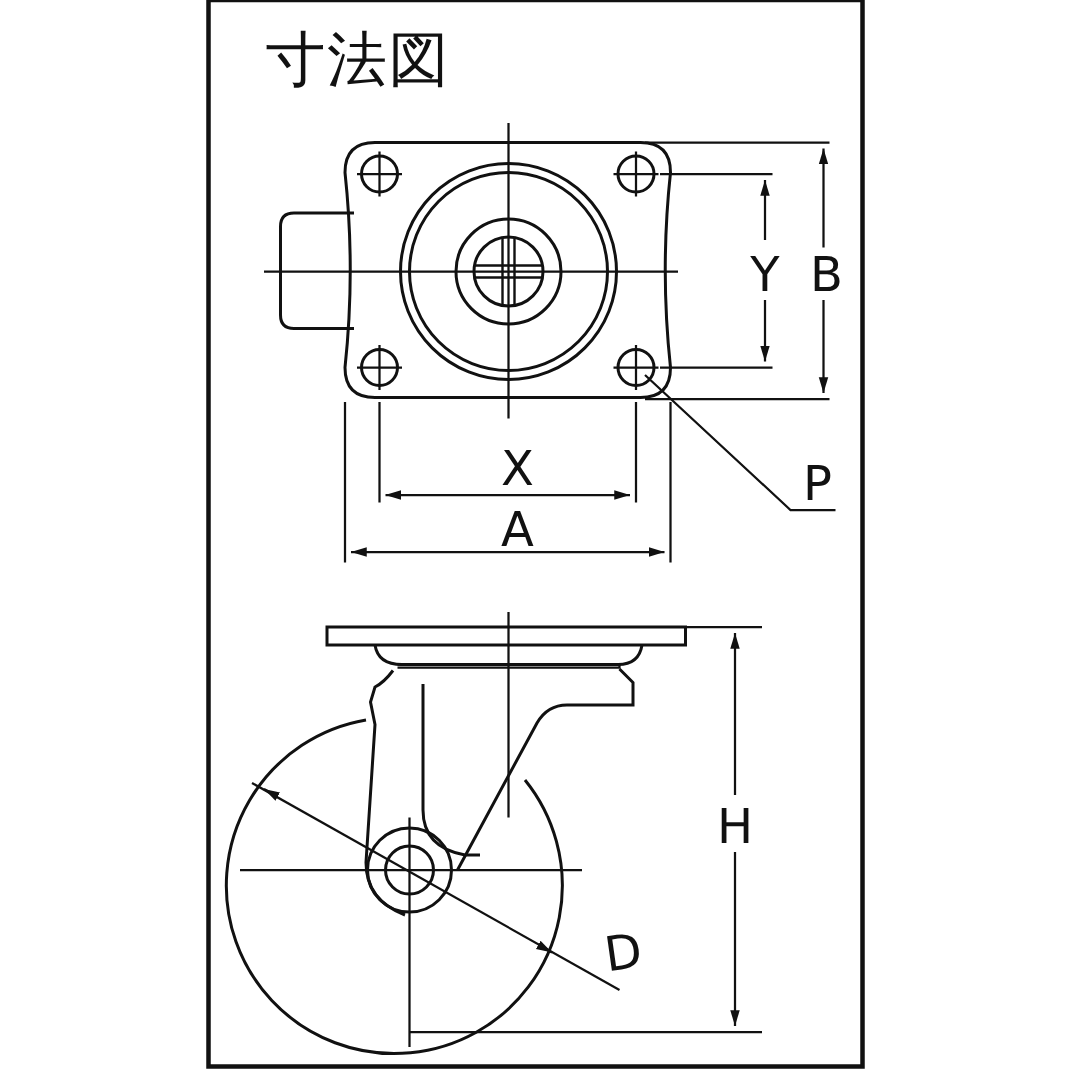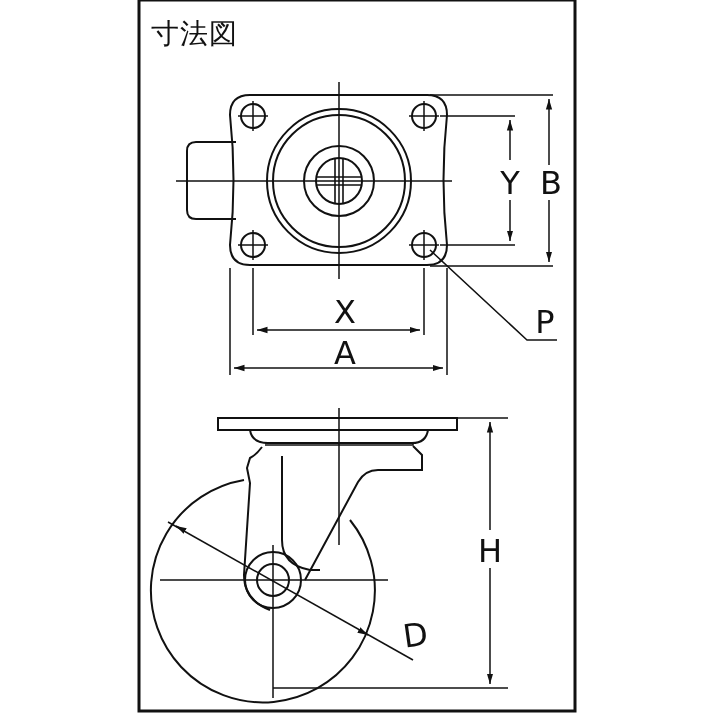--- a/index.html
+++ b/index.html
@@ -1,18 +1,18 @@
 <!DOCTYPE html>
 <html><head>
 <meta charset="utf-8">
 <style>
   html, body { margin:0; padding:0; background:#ffffff; }
   body { width:713px; height:713px; position:relative; overflow:hidden; }
   #canvas { position:absolute; left:0; top:0; width:713px; height:713px; }
-  .title { position:absolute; left:151px; top:20px; font-family:"DejaVu Sans", sans-serif; font-size:28px; color:#111; letter-spacing:1px; line-height:1; }
+  .title { position:absolute; left:177px; top:20px; font-family:"DejaVu Sans", sans-serif; font-size:40px; color:#111; letter-spacing:1px; line-height:1; }
   svg text { font-family:"DejaVu Sans", sans-serif; fill:#111; }
 </style>
 </head>
 <body>
 
 <div id="canvas">
   <div class="title">寸法図</div>
 
   <svg width="713" height="713" viewBox="0 0 713 713" xmlns="http://www.w3.org/2000/svg" style="position:absolute;left:0;top:0;">
     <defs>

